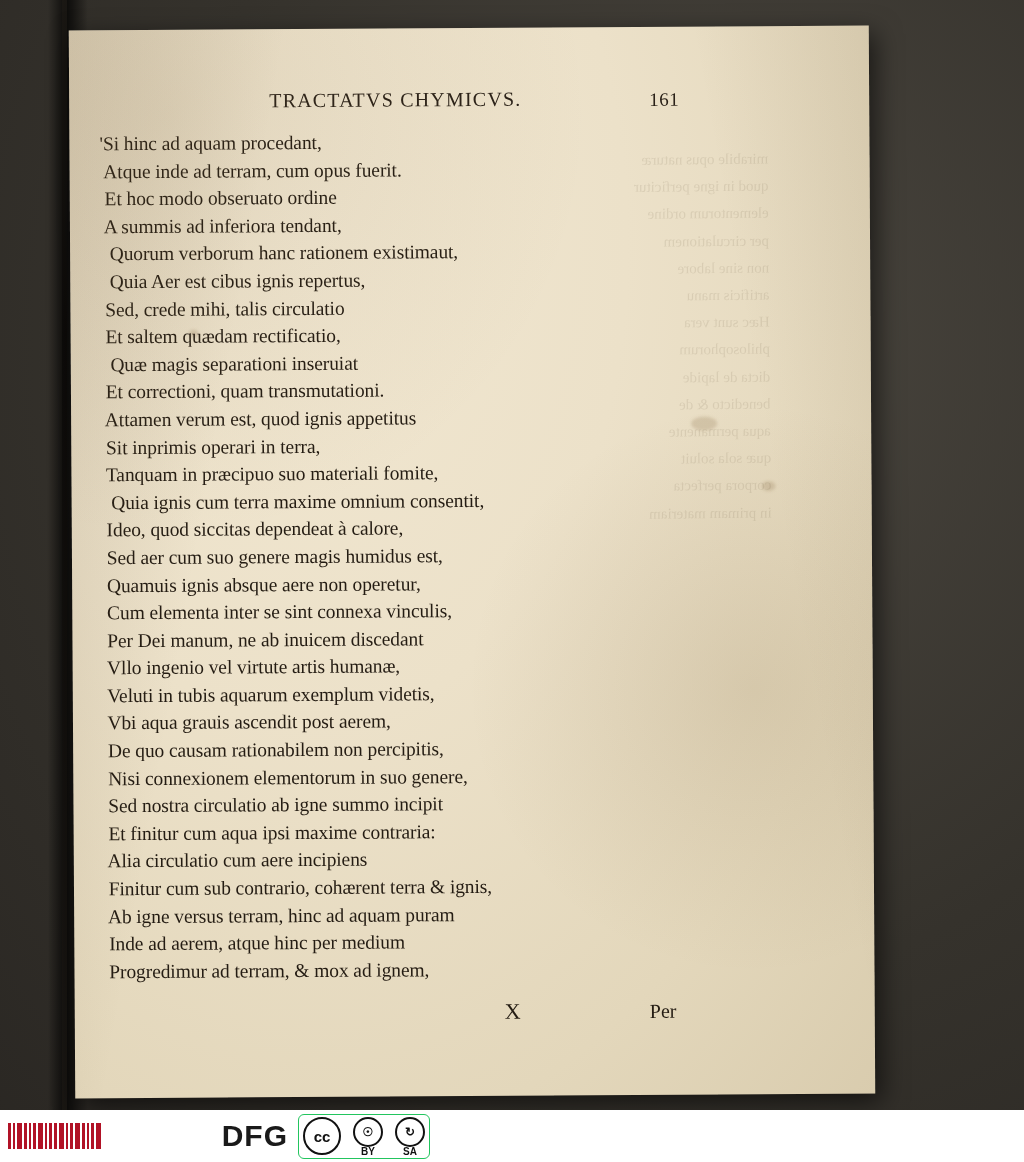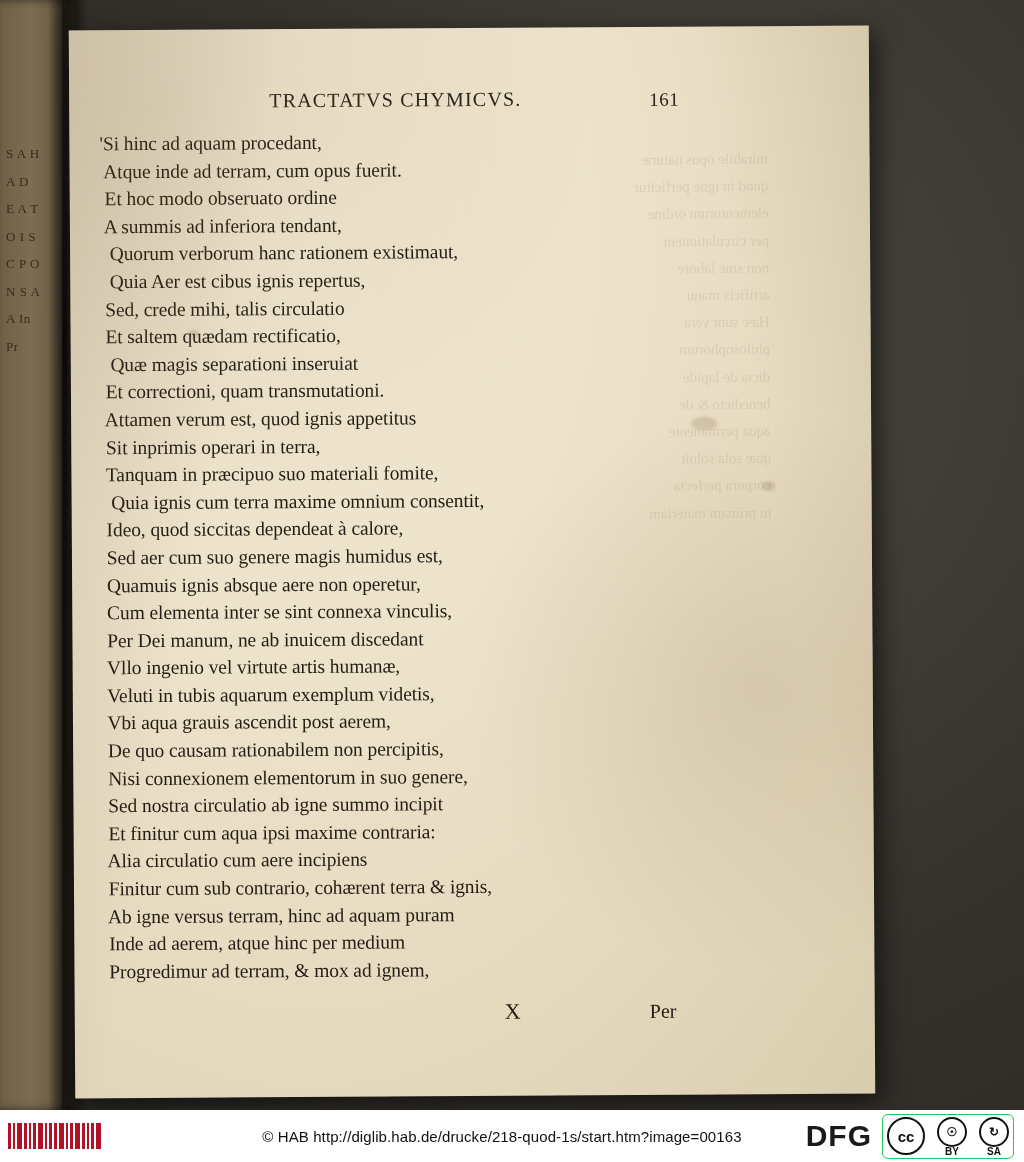--- a/index.html
+++ b/index.html
@@ -271,42 +271,20 @@
     filter: blur(1.5px);
     pointer-events: none;
   }
 </style>
 </head>
 <body>
 
 <div id="scan">
   <div class="bg-dark"></div>
 
-  <div class="left-page">
-    <div class="left-col">S
-A
-H
-A
-D
-E
-A
-T
-O
-I
-S
-C
-P
-O
-N
-S
-A
-A
-In
-Pr</div>
-  </div>
 
   <div class="gutter"></div>
   <div class="spine-line"></div>
 
   <div class="page">
     <div class="showthrough">mirabile opus naturæ
 quod in igne perficitur
 elementorum ordine
 per circulationem
 non sine labore
@@ -385,21 +363,20 @@
         <i></i>
         <i class="w"></i>
         <i class="t"></i>
         <i></i>
         <i class="w"></i>
         <i></i>
         <i class="t"></i>
         <i></i>
         <i class="w"></i>
     </div>
-    <div class="caption-text">© HAB http://diglib.hab.de/drucke/218-quod-1s/start.htm?image=00163</div>
     <div class="logos">
       <div class="dfg">DFG</div>
       <div class="cc-wrap">
         <div class="cc-badge">cc</div>
         <div class="cc-col">
           <div class="cc-badge" style="width:26px;height:26px;font-size:12px;">☉</div>
           <div class="cc-label">BY</div>
         </div>
         <div class="cc-col">
           <div class="cc-badge" style="width:26px;height:26px;font-size:12px;">↻</div>

